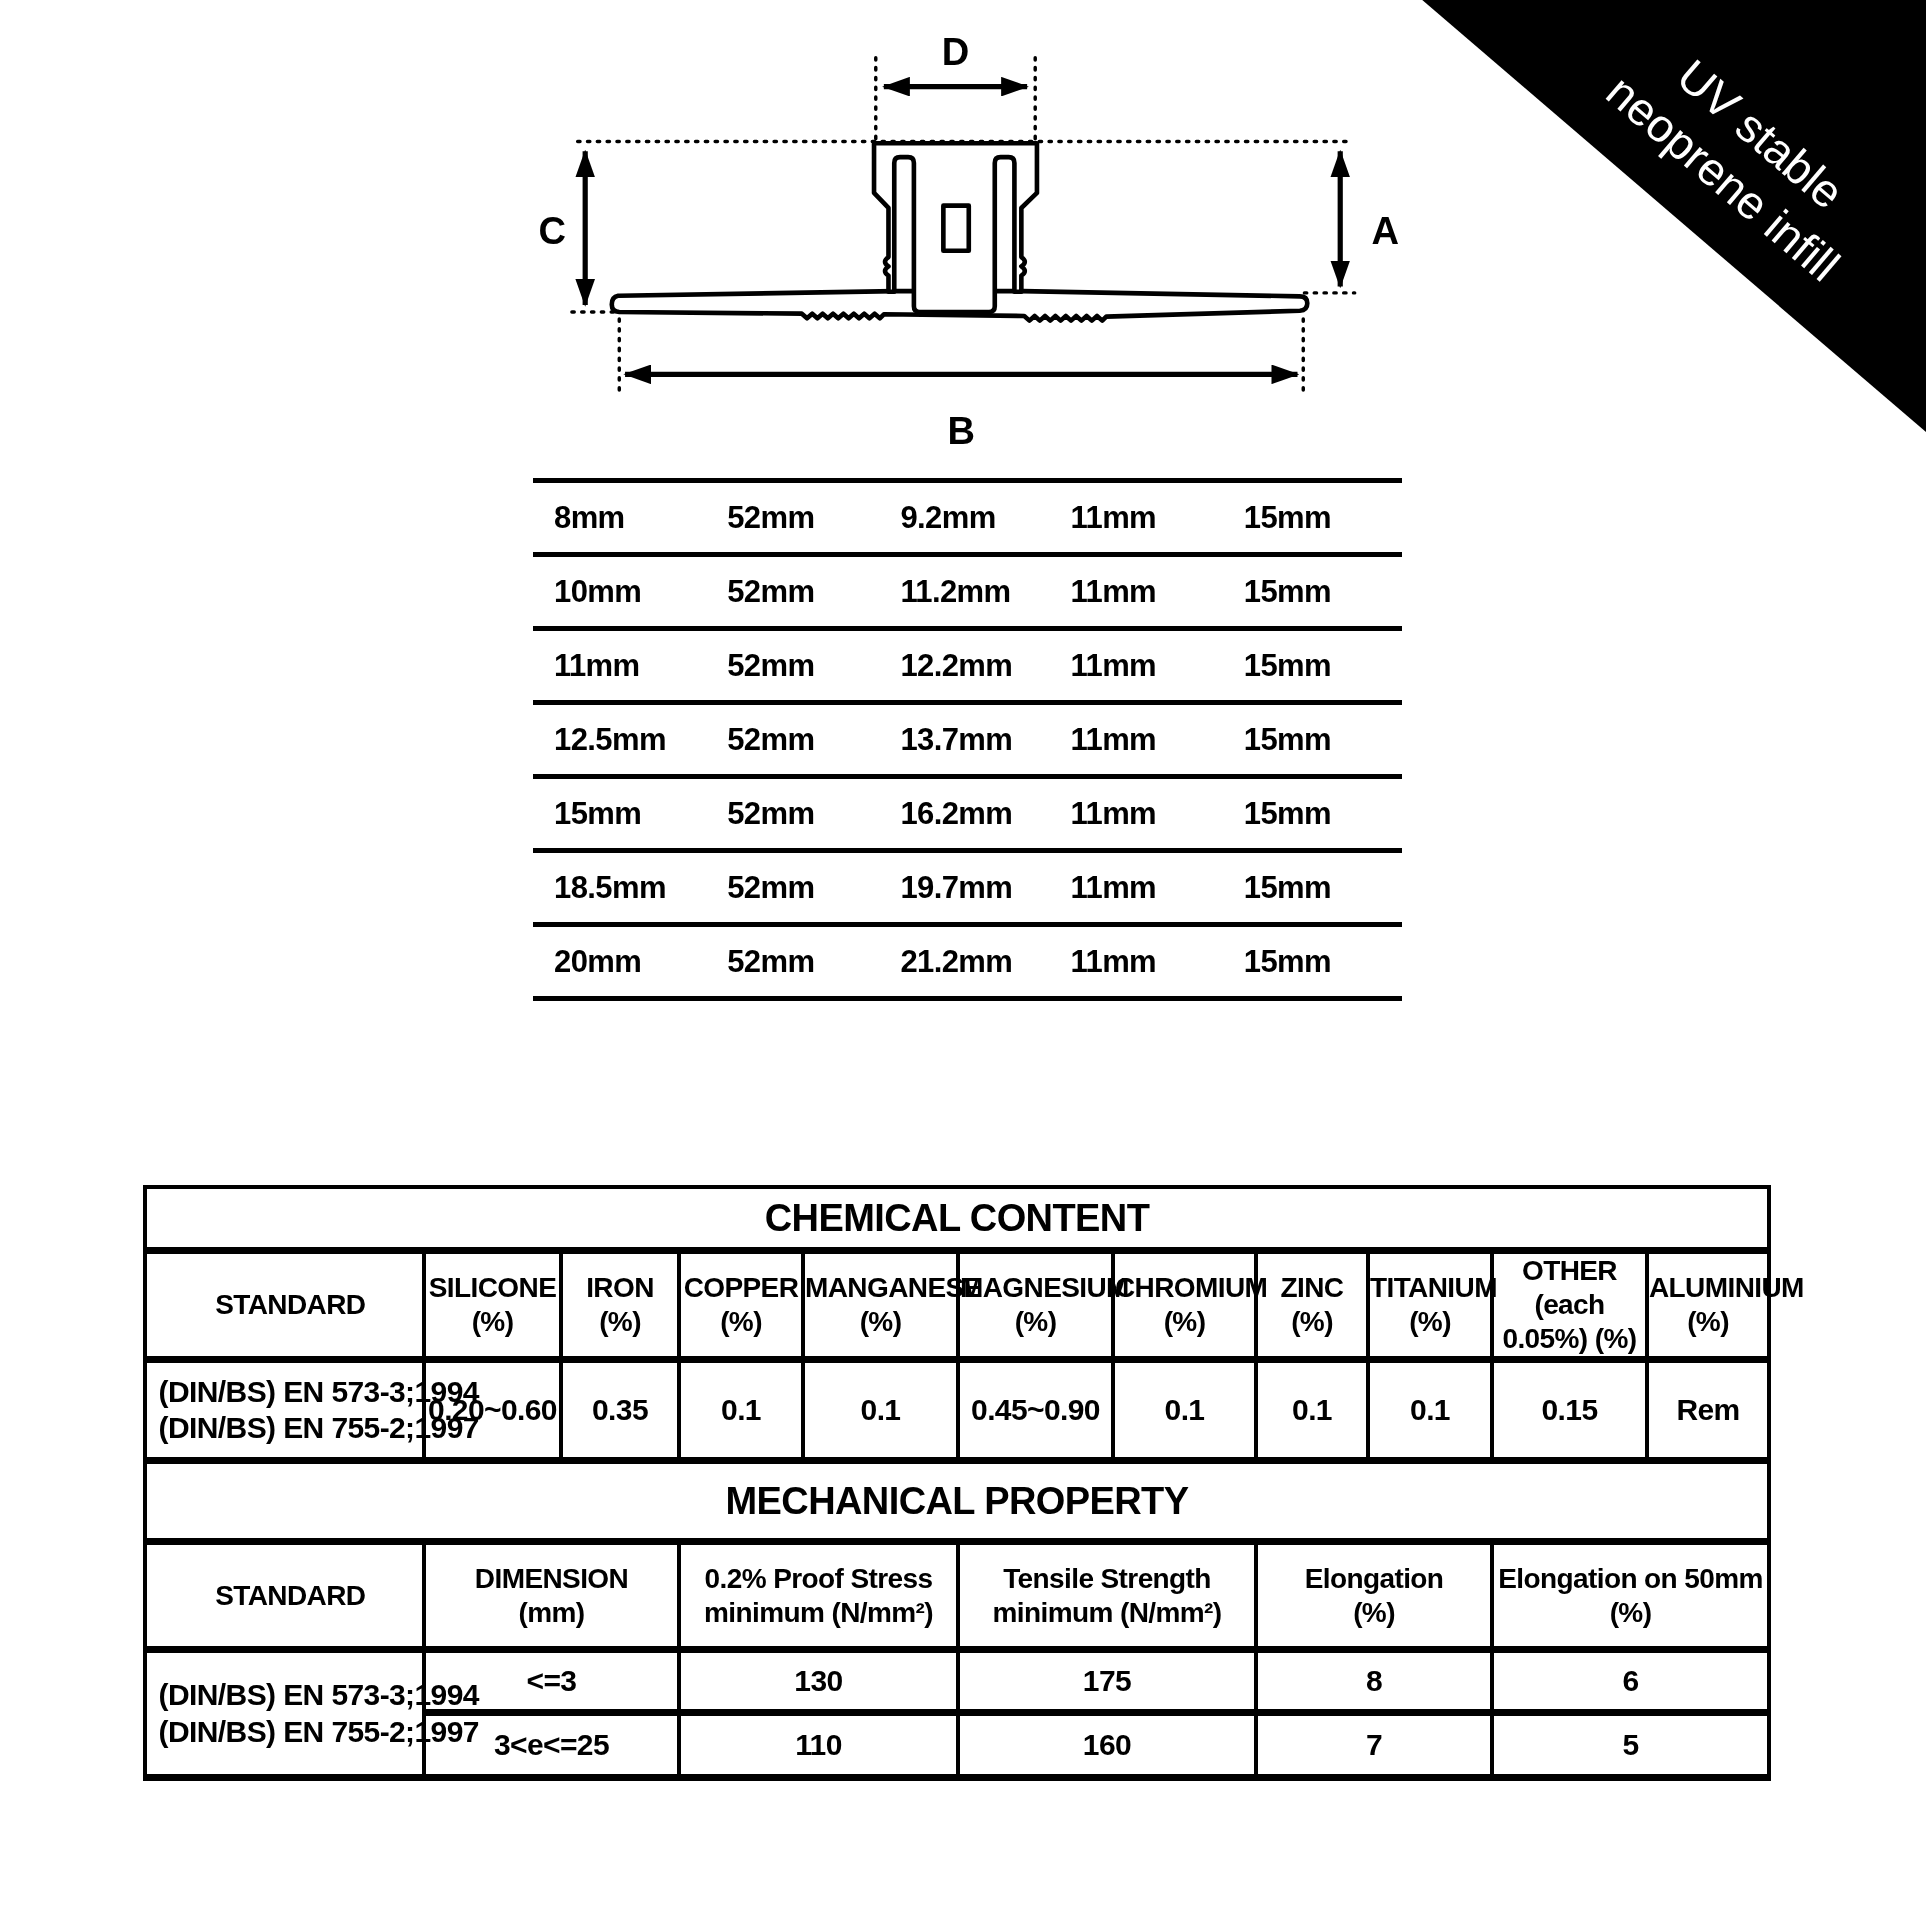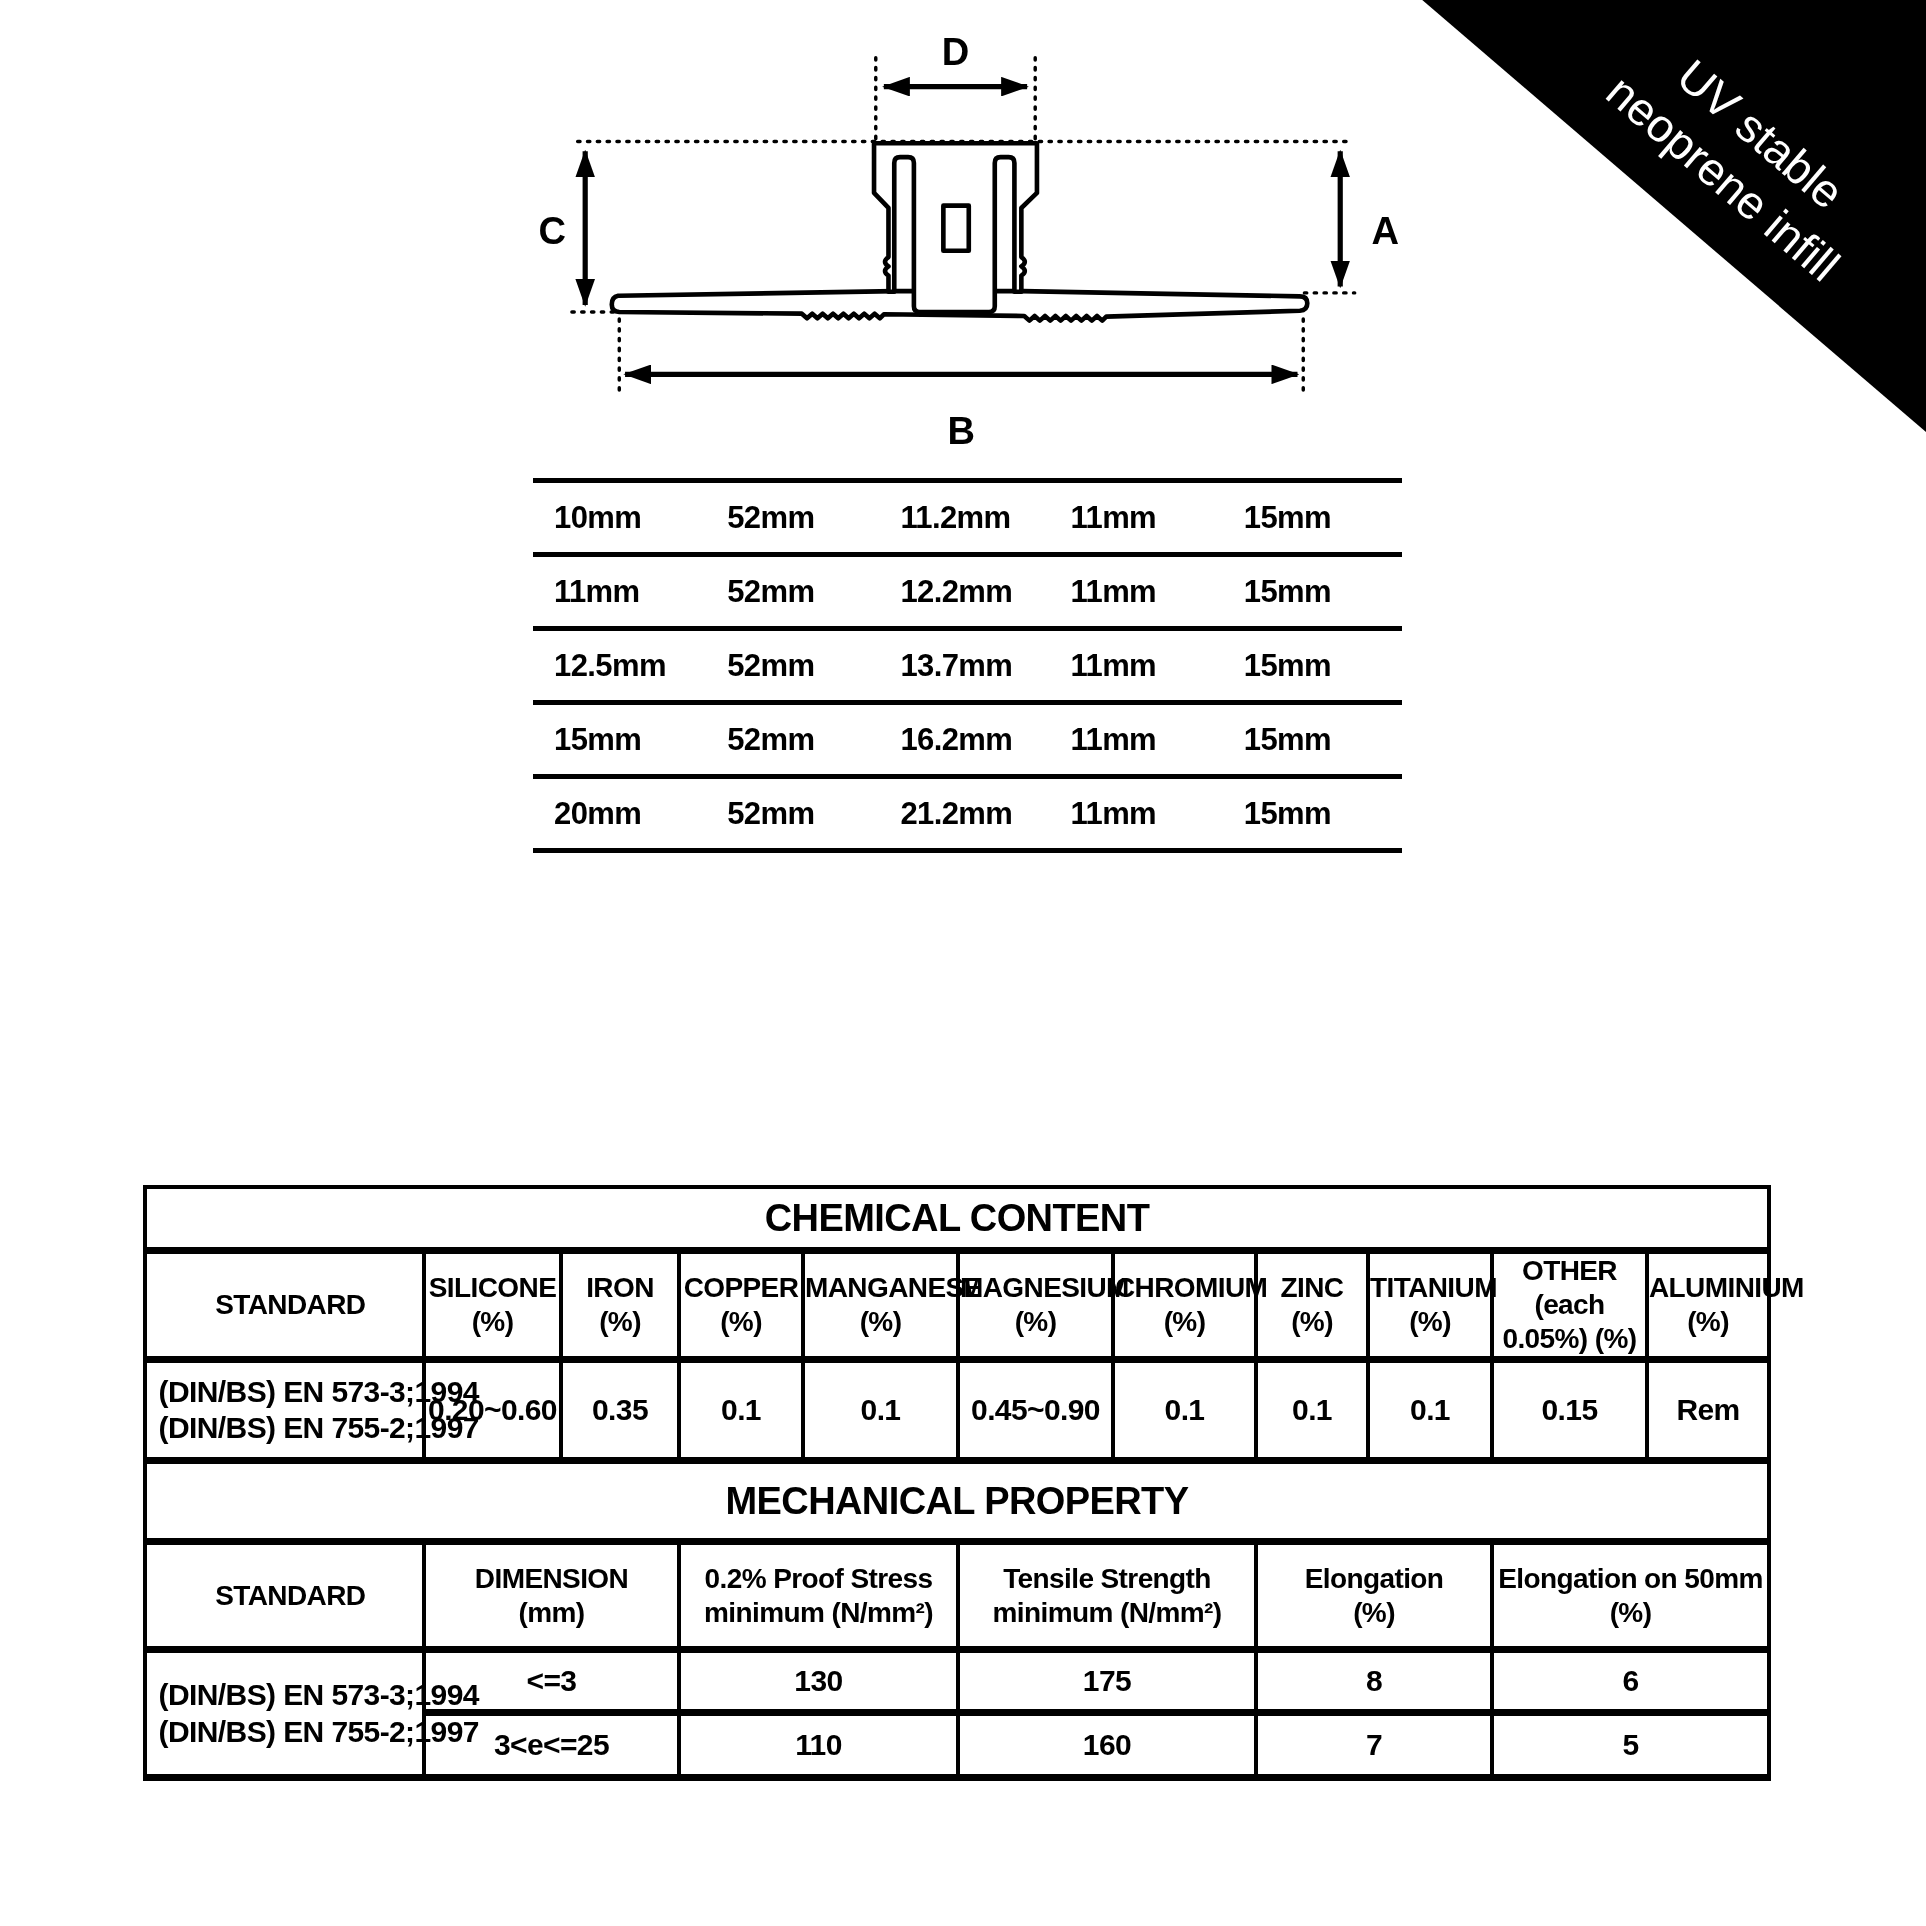--- a/index.html
+++ b/index.html
@@ -106,20 +106,27 @@
     <table>
       <colgroup>
           <col style="width:173px">
           <col style="width:173px">
           <col style="width:170px">
           <col style="width:173px">
           <col style="width:179px">
         </colgroup>
       <tbody>
       <tr>
+        <td>8mm</td>
+        <td>52mm</td>
+        <td>9.2mm</td>
+        <td>11mm</td>
+        <td>15mm</td>
+      </tr>
+      <tr>
         <td>10mm</td>
         <td>52mm</td>
         <td>11.2mm</td>
         <td>11mm</td>
         <td>15mm</td>
       </tr>
       <tr>
         <td>11mm</td>
         <td>52mm</td>
         <td>12.2mm</td>
@@ -130,20 +137,27 @@
         <td>12.5mm</td>
         <td>52mm</td>
         <td>13.7mm</td>
         <td>11mm</td>
         <td>15mm</td>
       </tr>
       <tr>
         <td>15mm</td>
         <td>52mm</td>
         <td>16.2mm</td>
+        <td>11mm</td>
+        <td>15mm</td>
+      </tr>
+      <tr>
+        <td>18.5mm</td>
+        <td>52mm</td>
+        <td>19.7mm</td>
         <td>11mm</td>
         <td>15mm</td>
       </tr>
       <tr>
         <td>20mm</td>
         <td>52mm</td>
         <td>21.2mm</td>
         <td>11mm</td>
         <td>15mm</td>
       </tr>

